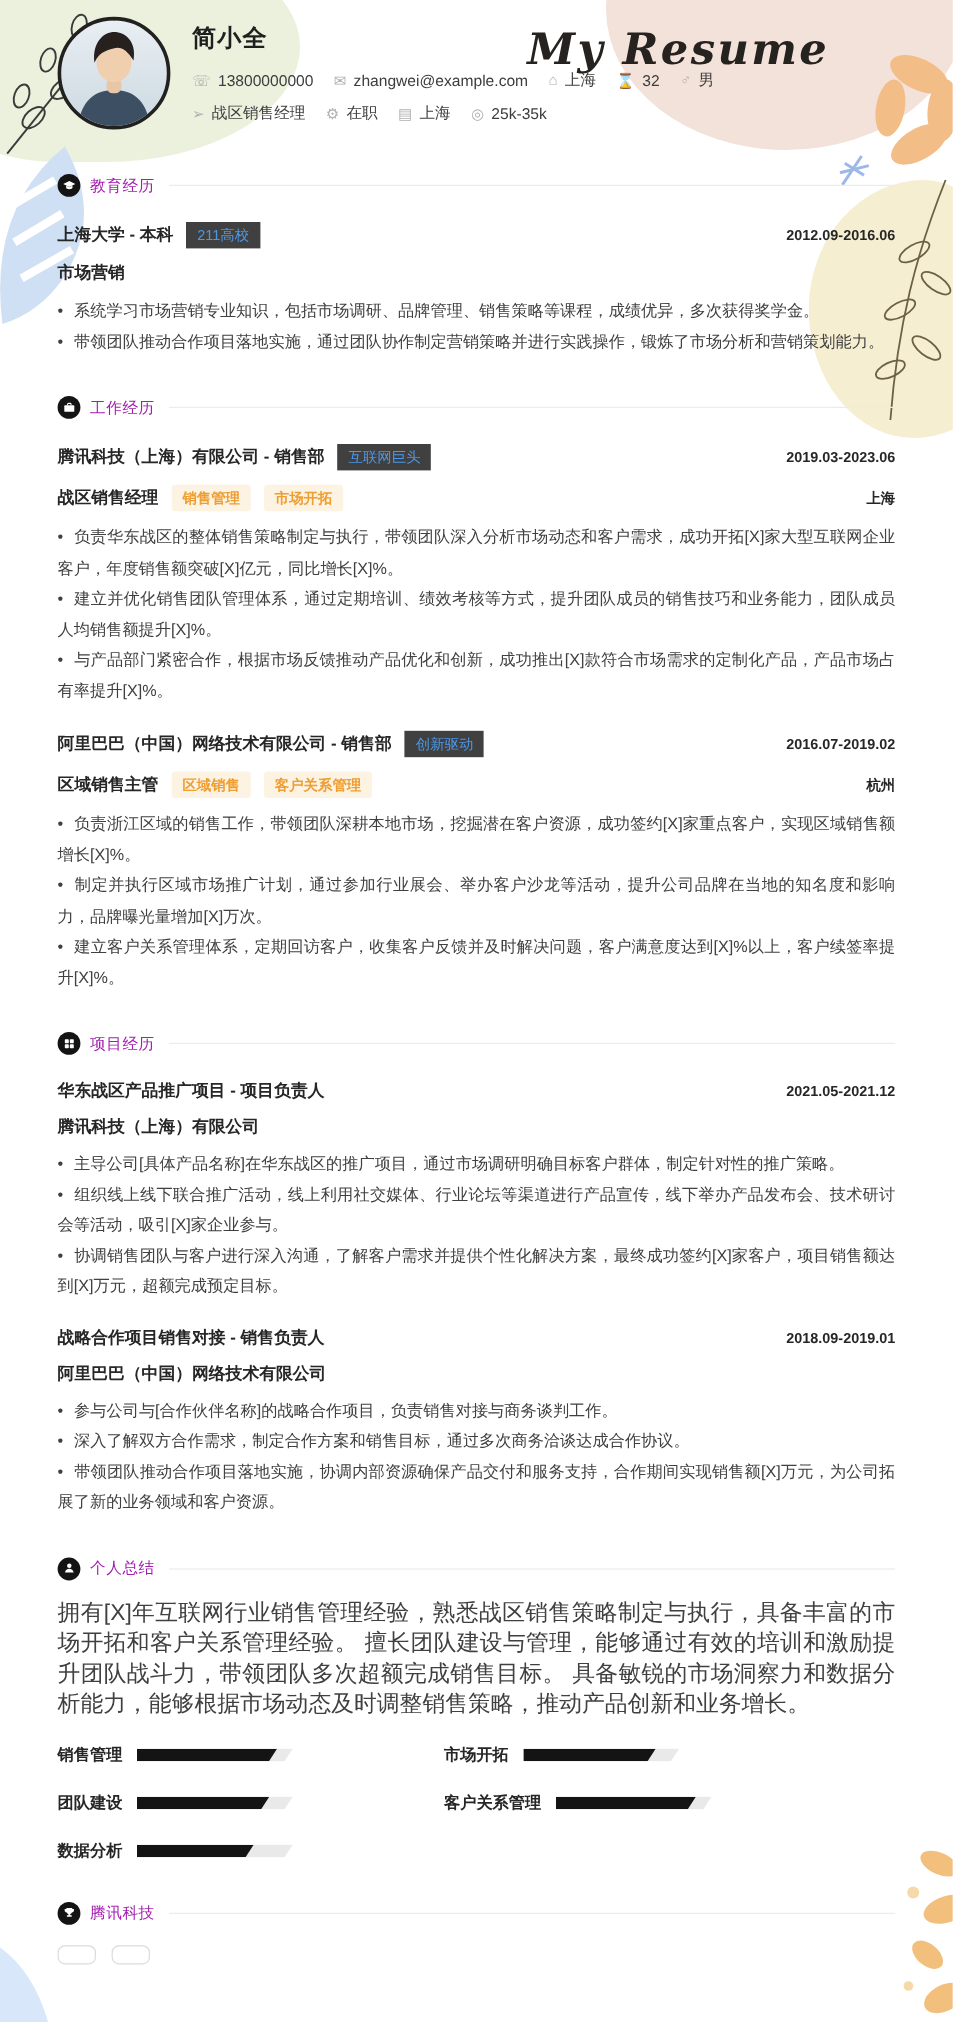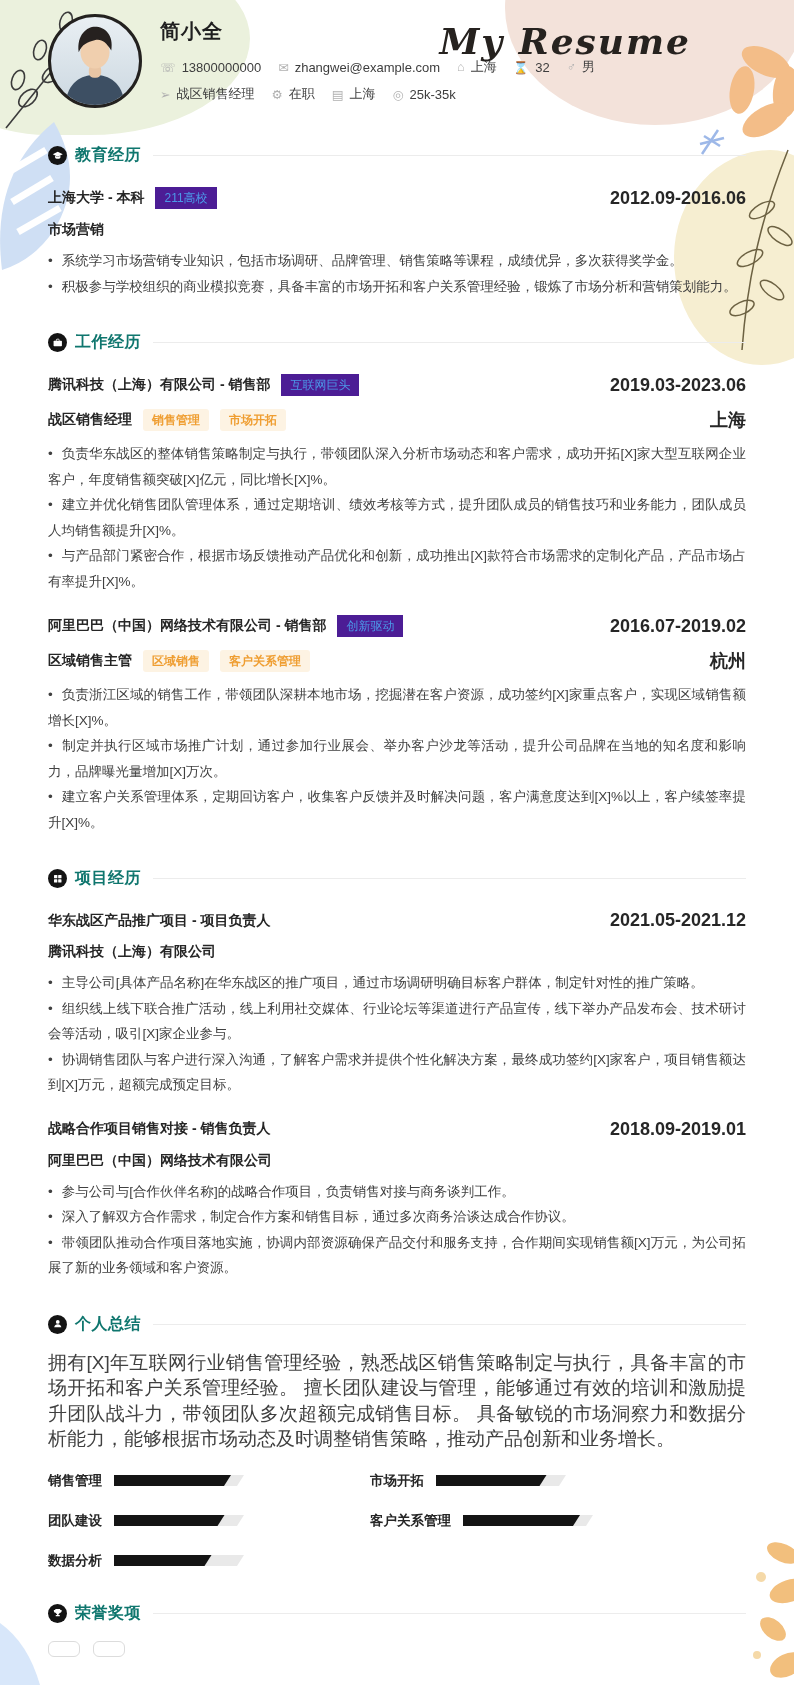--- a/index.html
+++ b/index.html
@@ -20,29 +20,29 @@
   .h-right { padding-top:4px; }
   .h-name { font-size:20px; font-weight:700; color:#1f1f1f; letter-spacing:1px; margin-bottom:13px; }
   .c-row { display:flex; align-items:center; margin-top:9px; }
   .c-item { display:flex; align-items:center; margin-right:17px; font-size:13px; color:#3d3d3d; white-space:nowrap; }
   .c-ico { color:#b0b0b0; font-size:12.5px; margin-right:6px; }
   .watermark { position:absolute; right:55px; top:20px; font-family:"DejaVu Serif",serif; font-style:italic; font-weight:700; font-size:36px; color:#26221f; letter-spacing:2px; }
   
   .sec-head { display:flex; align-items:center; margin-top:33px; }
   .sec-ico { width:19px; height:19px; border-radius:50%; background:#141414; display:flex; align-items:center; justify-content:center; margin-right:8px; flex:none; }
   .sec-ico svg { width:11.5px; height:11.5px; display:block; }
-  .sec-title { font-size:16px; font-weight:700; color:#0f766e; letter-spacing:.5px; }
+  .sec-title { font-size:13px; font-weight:400; color:#a21caf; letter-spacing:.5px; }
   .sec-line { flex:1; height:1px; background:#ececec; margin-left:12px; }
   
   .row { display:flex; align-items:center; }
   .grow { flex:1; }
   .entry { margin-top:21px; }
   .etitle { font-size:14px; font-weight:700; color:#262626; }
-  .edate, .eloc { font-size:18px; font-weight:700; color:#262626; }
-  .badge-blue { margin-left:11px; background:#4c1d95; color:#4c98e8; font-size:12px; padding:2.5px 9px; border-radius:0; }
+  .edate, .eloc { font-size:12px; font-weight:700; color:#262626; }
+  .badge-blue { margin-left:11px; background:#404040; color:#4c98e8; font-size:12px; padding:2.5px 9px; border-radius:0; }
   .tag-orange { margin-left:11px; background:#fdf3e3; color:#ef9e32; font-size:12px; padding:2.5px 9px; border-radius:3px; font-weight:700; }
   .subrow { margin-top:12px; }
   .bullets { margin-top:9px; }
   .bullet { font-size:13.5px; color:#404040; line-height:25.5px; text-align:justify; }
   .bullet::before { content:"•"; margin-right:9px; color:#404040; }
   .summary-text { margin-top:15px; font-size:19px; color:#404040; line-height:25.5px; text-align:justify; }
   
   .skills-grid { display:grid; grid-template-columns:322px 1fr; row-gap:22px; margin-top:20px; }
   .skill { display:flex; align-items:center; }
   .skill-name { font-size:13.5px; font-weight:700; color:#262626; margin-right:12px; white-space:nowrap; }
@@ -196,21 +196,21 @@
         <span class="etitle">上海大学 - 本科</span>
         <span class="badge-blue">211高校</span>
         <span class="grow"></span>
         <span class="edate">2012.09-2016.06</span>
       </div>
       <div class="row subrow">
         <span class="etitle">市场营销</span>
       </div>
       <div class="bullets">
         <div class="bullet">系统学习市场营销专业知识，包括市场调研、品牌管理、销售策略等课程，成绩优异，多次获得奖学金。</div>
-        <div class="bullet">积极参与学校组织的商业模拟竞赛，具备丰富的市场开拓和客户关系管理经验，锻炼了市场分析和营销策划能力。</div>
+        <div class="bullet">带领团队推动合作项目落地实施，通过团队协作制定营销策略并进行实践操作，锻炼了市场分析和营销策划能力。</div>
       </div>
     </div>
   </div>
 
   <div class="section">
     <div class="sec-head">
       <span class="sec-ico">
         <svg viewBox="0 0 16 16">
             <rect x="2.2" y="5.3" width="11.6" height="7.4" rx="1" fill="#fff"></rect>
             <path d="M6 5.3 V4.1 C6 3.5 6.5 3 7.1 3 H8.9 C9.5 3 10 3.5 10 4.1 V5.3" fill="none" stroke="#fff" stroke-width="1.2"></path>
@@ -361,21 +361,21 @@
     </div>
   </div>
 
   <div class="section">
     <div class="sec-head">
       <span class="sec-ico">
         <svg viewBox="0 0 16 16">
             <path d="M4.6 2.8 H11.4 V4 H13.4 V5.4 C13.4 6.9 12.4 7.9 11 8.1 C10.6 9 9.9 9.7 9 10 V11.2 H10.8 V12.8 H5.2 V11.2 H7 V10 C6.1 9.7 5.4 9 5 8.1 C3.6 7.9 2.6 6.9 2.6 5.4 V4 H4.6 Z" fill="#fff"></path>
           </svg>
       </span>
-      <span class="sec-title">荣誉奖项</span>
+      <span class="sec-title">腾讯科技</span>
       <span class="sec-line"></span>
     </div>
     <div class="chips">
       <div class="chip">
         
         
       </div>
       <div class="chip">
         
         

